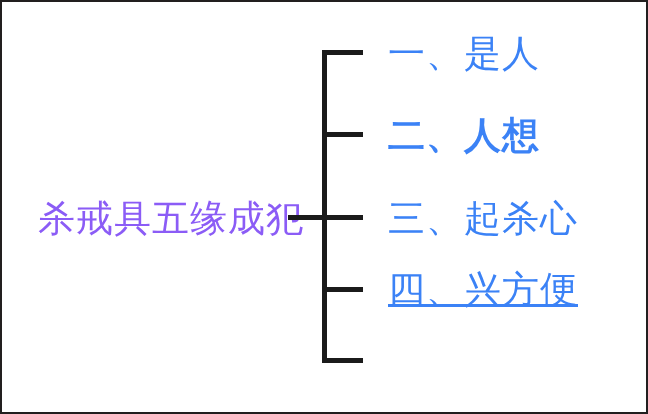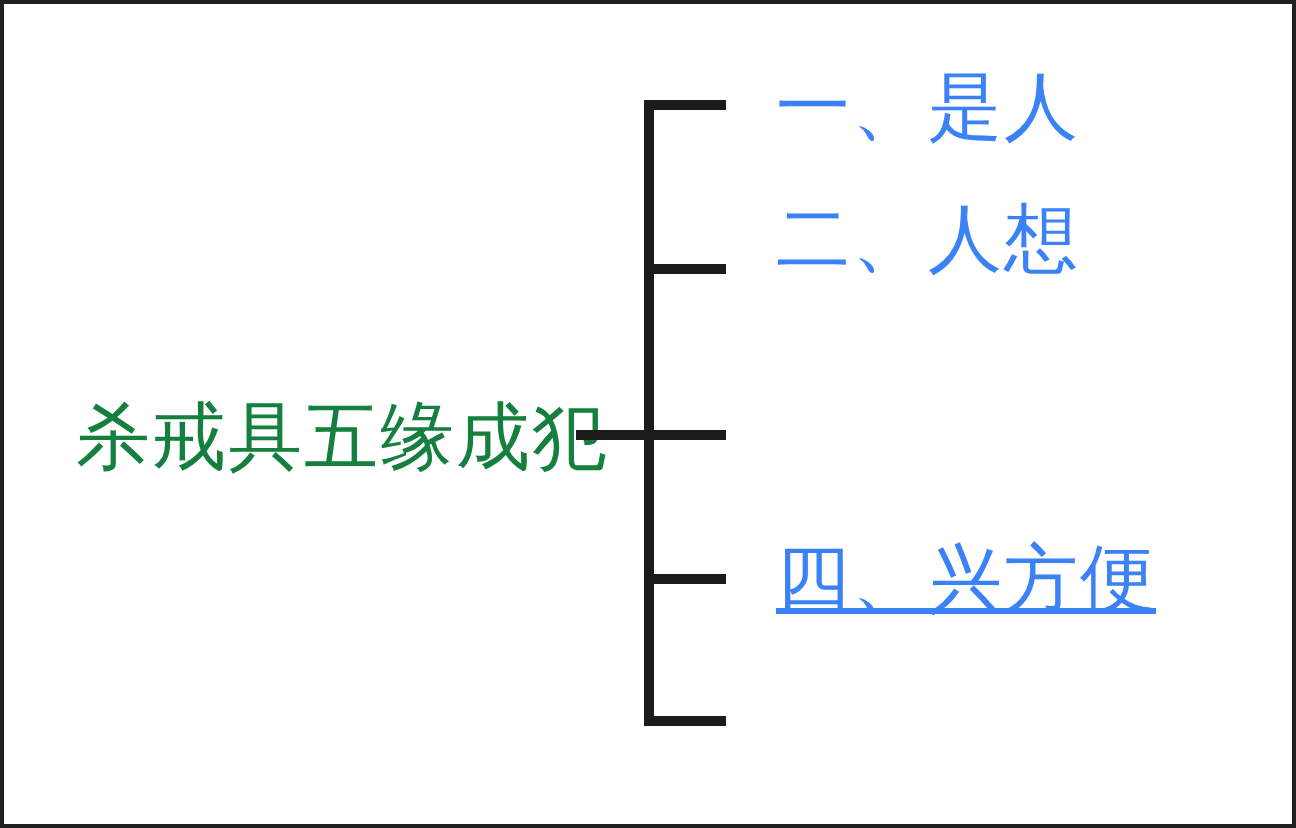--- a/index.html
+++ b/index.html
@@ -23,21 +23,21 @@
   .root-label {
     position: absolute;
     left: 36px;
     top: 193px;
     height: 46px;
     display: flex;
     align-items: center;
     font-size: 37px;
     line-height: 1;
     letter-spacing: 1px;
-    color: #15803d;
+    color: #8b5cf6;
     white-space: nowrap;
   }
   
   .root-connector {
     position: absolute;
     left: 286px;
     top: 213px;
     width: 74px;
     height: 5px;
     background: #1b1b1b;
@@ -71,21 +71,21 @@
     height: 50px;
     display: flex;
     align-items: center;
     font-size: 37px;
     line-height: 1;
     letter-spacing: 1px;
     color: #3b82f6;
     white-space: nowrap;
   }
   .branch.b1 { top: 26px; }
-  .branch.b2 { top: 92px; }
+  .branch.b2 { top: 108px; font-weight: bold; }
   .branch.b3 { top: 191px; }
   .branch.b4 { top: 262px; text-decoration: underline; }
   .branch.b5 { top: 333px; }
 </style>
 </head>
 <body>
 
 <div class="canvas">
 
   <div class="root-label">杀戒具五缘成犯</div>
@@ -95,15 +95,16 @@
   <div class="spine"></div>
 
   <div class="tick t1"></div>
   <div class="tick t2"></div>
   <div class="tick t3"></div>
   <div class="tick t4"></div>
   <div class="tick t5"></div>
 
   <div class="branch b1">一、是人</div>
   <div class="branch b2">二、人想</div>
+  <div class="branch b3">三、起杀心</div>
   <div class="branch b4">四、兴方便</div>
 
 </div>
 
 </body></html>

